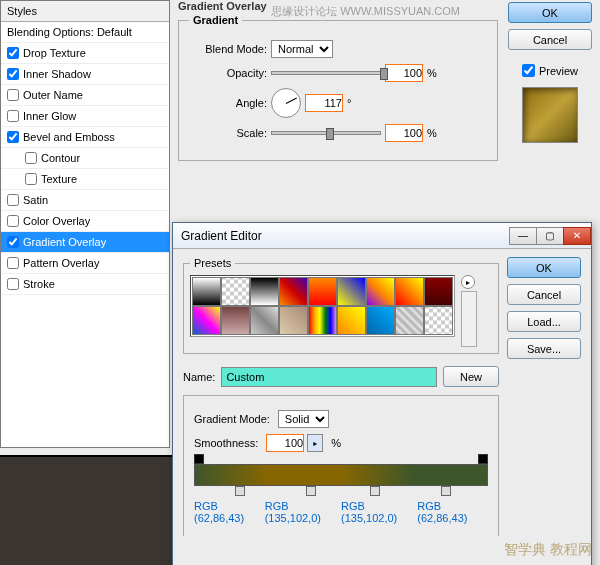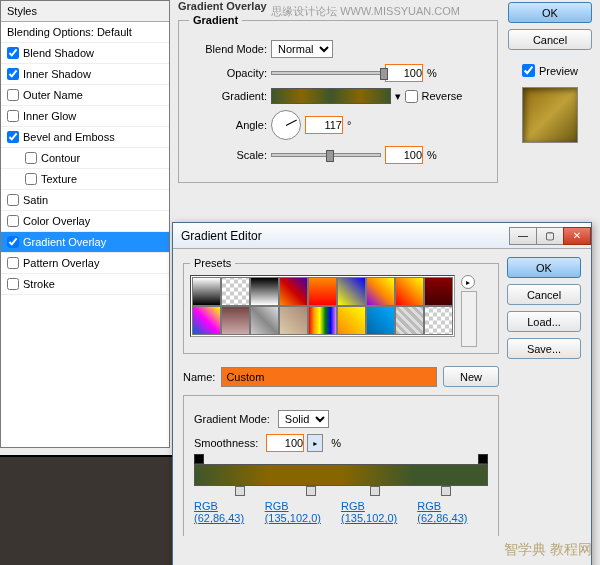--- a/index.html
+++ b/index.html
@@ -53,48 +53,48 @@
 
 fieldset.presets { border: 1px solid #aaa; padding: 6px; }
 fieldset.presets legend { padding: 0 4px; }
 .presets-inner { display: flex; align-items: flex-start; gap: 4px; }
 .presets-grid { display: grid; grid-template-columns: repeat(9, 29px); grid-auto-rows: 29px; gap: 0; border: 1px inset #999; background: #fff; padding: 1px; }
 .preset { border: 1px solid #777; }
 .presets-menu { width: 14px; height: 14px; border: 1px solid #888; border-radius: 50%; display: flex; align-items: center; justify-content: center; font-size: 8px; cursor: pointer; background: #fff; }
 .presets-scroll { width: 16px; align-self: stretch; border: 1px solid #aaa; background: #f0f0f0; margin-left: 2px; }
 
 .name-row { display: flex; align-items: center; gap: 6px; margin: 12px 0 8px; }
-.name-row input { flex: 1; height: 20px; border: 1px solid #888; padding: 0 4px; background: #f97316; }
+.name-row input { flex: 1; height: 20px; border: 1px solid #888; padding: 0 4px; background: #5eead4; }
 
 fieldset.gtype { border: 1px solid #aaa; border-bottom: 0; padding: 8px 10px 12px; }
 .gtype .row .lbl2 { width: auto; margin-right: 4px; }
 .smooth-dd { width: 16px; height: 18px; border: 1px solid #888; background: #d9e6f7; display: inline-flex; align-items: center; justify-content: center; font-size: 8px; margin-left: -1px; cursor: pointer; }
 
 .grad-bar-wrap { position: relative; margin: 12px 0 0; }
 .opacity-stop { position: absolute; top: -10px; width: 10px; height: 10px; background: #000; border: 1px solid #333; }
 .grad-bar { height: 22px; border: 1px solid #555; background: linear-gradient(to right, rgb(62,86,43) 0%, rgb(135,102,0) 25%, rgb(135,102,0) 50%, rgb(62,86,43) 75%, rgb(62,86,43) 100%); }
 .color-stop { position: absolute; bottom: -10px; width: 10px; height: 10px; background: #ddd; border: 1px solid #666; }
-.stop-labels { display: flex; justify-content: flex-end; margin-top: 14px; color: #0066cc; font-size: 10px; text-decoration: underline; }
+.stop-labels { display: flex; justify-content: flex-end; margin-top: 14px; color: #0066cc; font-size: 10px; }
 
 
 .wm { position: absolute; top: 4px; right: 140px; color: rgba(0,0,0,0.35); font-size: 11px; z-index: 2; }
 .wm2 { position: absolute; bottom: 6px; right: 8px; color: rgba(150,120,40,0.6); font-size: 14px; z-index: 10; }
 </style>
 </head>
 <body>
 
 <div class="styles-panel">
   <div class="panel-header">Styles</div>
   <div class="panel-row">
     <span>Blending Options: Default</span>
   </div>
   <div id="styles-list">
       <div class="panel-row">
         <input type="checkbox" checked="" style="">
-        <span>Blend Shadow</span>
+        <span>Drop Texture</span>
       </div>
       <div class="panel-row">
         <input type="checkbox" checked="" style="">
         <span>Inner Shadow</span>
       </div>
       <div class="panel-row">
         <input type="checkbox" style="">
         <span>Outer Name</span>
       </div>
       <div class="panel-row">
@@ -145,27 +145,20 @@
         <span class="lbl">Blend Mode:</span>
         <select><option>Normal</option></select>
       </div>
       <div class="row">
         <span class="lbl">Opacity:</span>
         <span class="slider">
             <span class="thumb" style="left:100%"></span>
           </span>
         <input class="num-input" value="100" style="">
         <span>%</span>
-      </div>
-      <div class="row">
-        <span class="lbl">Gradient:</span>
-        <span class="grad-preview"></span>
-        <span>▾</span>
-        <input type="checkbox" style="">
-        <span>Reverse</span>
       </div>
       <div class="row">
         <span class="lbl">Angle:</span>
         <span class="angle-dial">
             <span class="needle"></span>
           </span>
         <input class="num-input" value="117" style="">
         <span>°</span>
       </div>
       <div class="row">

